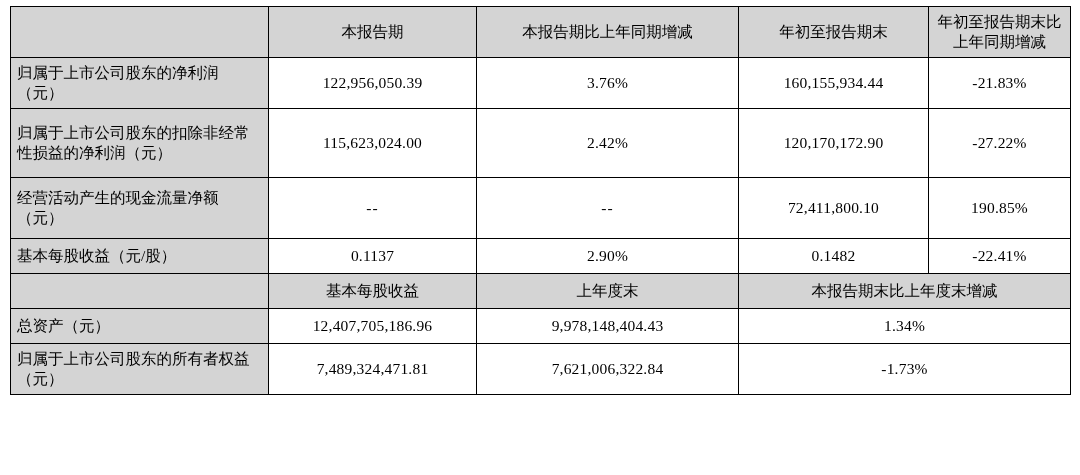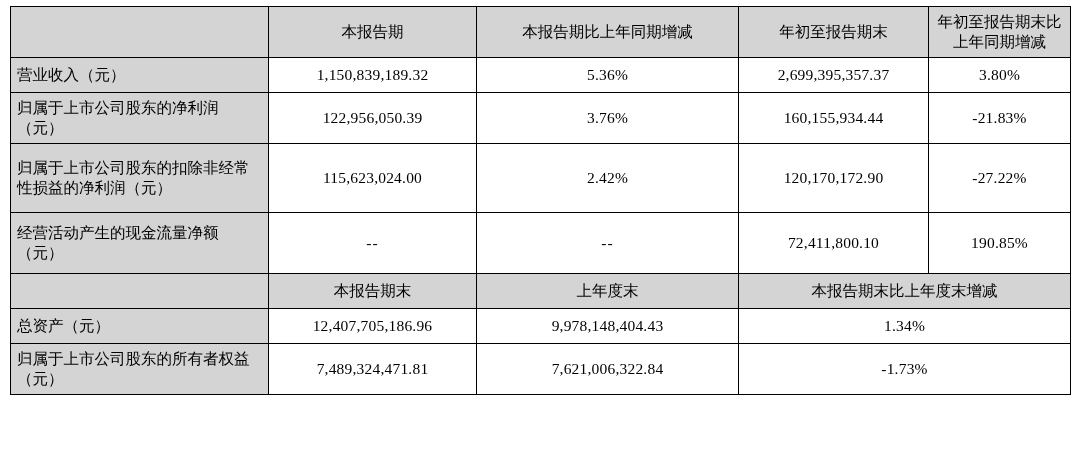--- a/index.html
+++ b/index.html
@@ -71,27 +71,20 @@
   </colgroup>
   <tbody>
     <tr class="tall2">
       <td class="hdr-blank"></td>
       <td class="hdr">本报告期</td>
       <td class="hdr">本报告期比上年同期增减</td>
       <td class="hdr">年初至报告期末</td>
       <td class="hdr">年初至报告期末比上年同期增减</td>
     </tr>
 
-    <tr class="tall1">
-      <td class="rowlabel">营业收入（元）</td>
-      <td class="num">1,150,839,189.32</td>
-      <td class="num">5.36%</td>
-      <td class="num">2,699,395,357.37</td>
-      <td class="num">3.80%</td>
-    </tr>
 
     <tr class="tall2">
       <td class="rowlabel">归属于上市公司股东的净利润（元）</td>
       <td class="num">122,956,050.39</td>
       <td class="num">3.76%</td>
       <td class="num">160,155,934.44</td>
       <td class="num">-21.83%</td>
     </tr>
 
     <tr class="tall3">
@@ -103,26 +96,33 @@
     </tr>
 
     <tr class="tall4">
       <td class="rowlabel">经营活动产生的现金流量净额（元）</td>
       <td class="num dash">--</td>
       <td class="num dash">--</td>
       <td class="num">72,411,800.10</td>
       <td class="num">190.85%</td>
     </tr>
 
+    <tr class="tall1">
+      <td class="rowlabel">基本每股收益（元/股）</td>
+      <td class="num">0.1137</td>
+      <td class="num">2.90%</td>
+      <td class="num">0.1482</td>
+      <td class="num">-22.41%</td>
+    </tr>
 
 
 
     <tr class="tall1">
       <td class="hdr-blank"></td>
-      <td class="hdr">本报告期末</td>
+      <td class="hdr">基本每股收益</td>
       <td class="hdr">上年度末</td>
       <td class="hdr" colspan="2">本报告期末比上年度末增减</td>
     </tr>
 
     <tr class="tall1">
       <td class="rowlabel">总资产（元）</td>
       <td class="num">12,407,705,186.96</td>
       <td class="num">9,978,148,404.43</td>
       <td class="num" colspan="2">1.34%</td>
     </tr>

